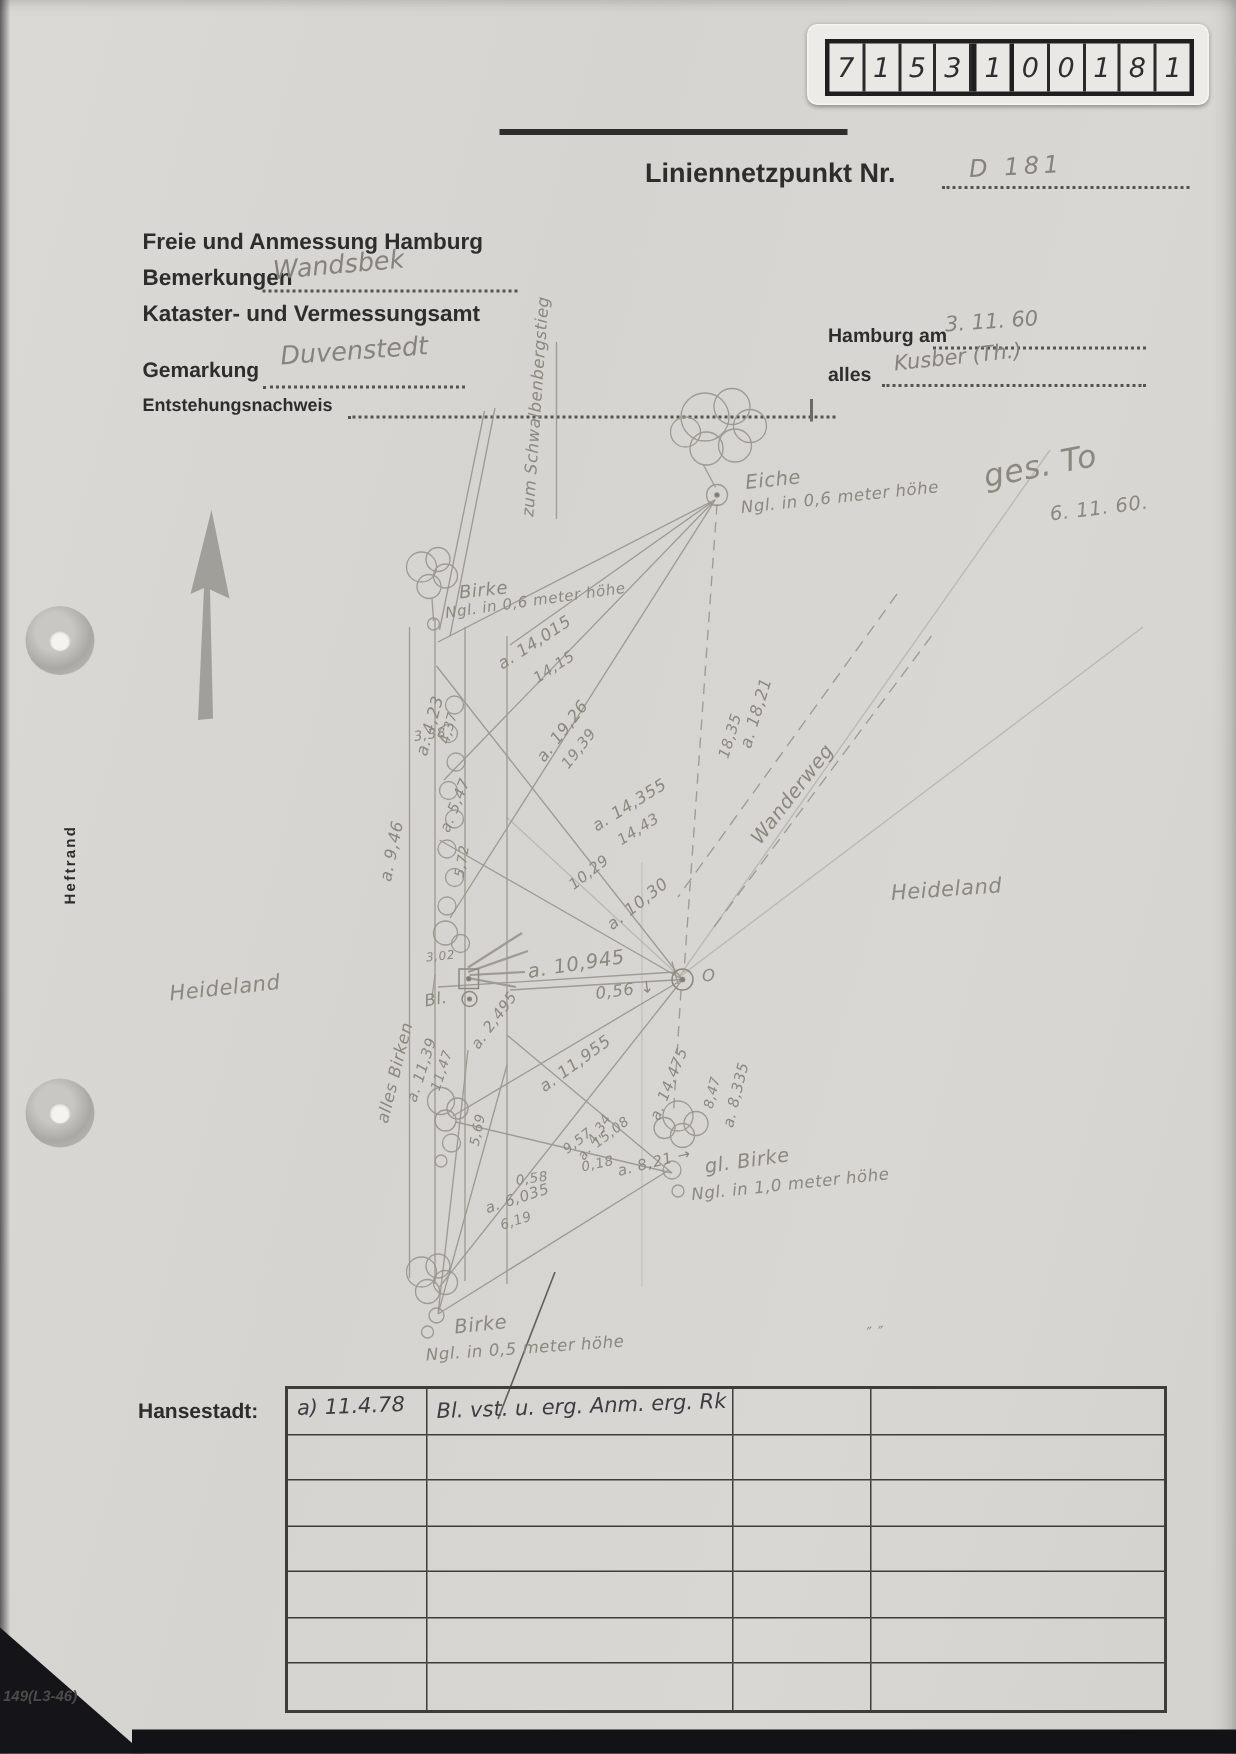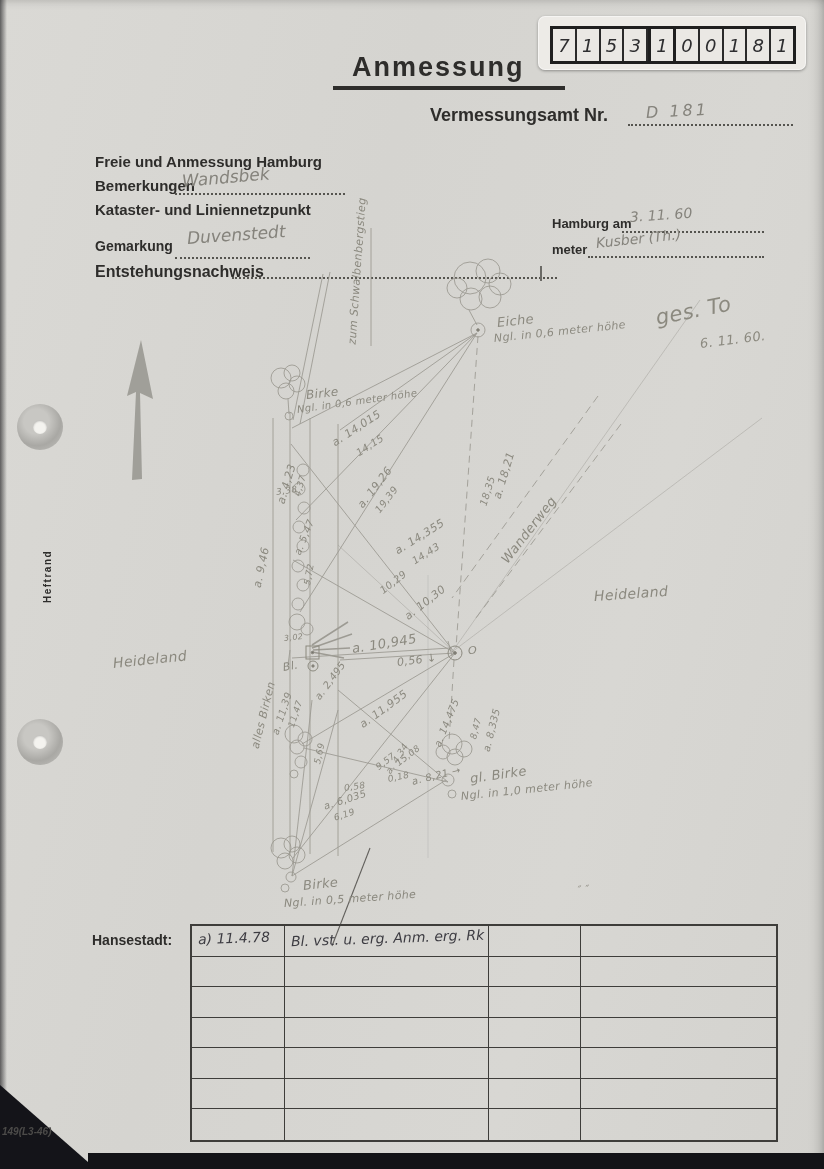--- a/index.html
+++ b/index.html
@@ -68,43 +68,42 @@
       <div class="scell">3</div>
       <div class="scell">1</div>
       <div class="scell">0</div>
       <div class="scell">0</div>
       <div class="scell">1</div>
       <div class="scell">8</div>
       <div class="scell">1</div>
     </div>
   </div>
 
-  <div class="abs print" style="left:352px;top:52px;font-size:27px;letter-spacing:2px;">Anmessung</div>
   <div class="abs" style="left:333px;top:86px;width:232px;height:3.5px;background:#2e2d2b;"></div>
 
-  <div class="abs print" style="left:430px;top:105px;font-size:18px;">Vermessungsamt Nr.</div>
+  <div class="abs print" style="left:430px;top:105px;font-size:18px;">Liniennetzpunkt Nr.</div>
   <div class="abs dots" style="left:628px;top:124px;width:165px;"></div>
   <div class="abs hand" style="left:646px;top:103px;font-size:16px;letter-spacing:3px;transform:rotate(-3deg);">D 181</div>
 
   <div class="abs print" style="left:95px;top:153px;font-size:15px;">Freie und Anmessung Hamburg</div>
   <div class="abs print" style="left:95px;top:177px;font-size:15px;">Bemerkungen</div>
   <div class="abs dots" style="left:175px;top:193px;width:170px;"></div>
   <div class="abs hand" style="left:182px;top:171px;font-size:17px;transform:rotate(-5deg);">Wandsbek</div>
-  <div class="abs print" style="left:95px;top:201px;font-size:15px;">Kataster- und Liniennetzpunkt</div>
+  <div class="abs print" style="left:95px;top:201px;font-size:15px;">Kataster- und Vermessungsamt</div>
   <div class="abs print" style="left:95px;top:238px;font-size:14px;">Gemarkung</div>
   <div class="abs dots" style="left:175px;top:257px;width:135px;"></div>
   <div class="abs hand" style="left:187px;top:228px;font-size:17px;transform:rotate(-4deg);">Duvenstedt</div>
-  <div class="abs print" style="left:95px;top:263px;font-size:16px;">Entstehungsnachweis</div>
+  <div class="abs print" style="left:95px;top:263px;font-size:12px;">Entstehungsnachweis</div>
   <div class="abs dots" style="left:232px;top:277px;width:325px;"></div>
   <div class="abs tick" style="left:540px;top:266px;width:1.5px;height:15px;"></div>
 
   <div class="abs print" style="left:552px;top:216px;font-size:13px;">Hamburg am</div>
   <div class="abs dots" style="left:622px;top:231px;width:142px;"></div>
   <div class="abs hand" style="left:630px;top:209px;font-size:14px;transform:rotate(-4deg);">3. 11. 60</div>
-  <div class="abs print" style="left:552px;top:242px;font-size:13px;">meter</div>
+  <div class="abs print" style="left:552px;top:242px;font-size:13px;">alles</div>
   <div class="abs dots" style="left:588px;top:256px;width:176px;"></div>
   <div class="abs hand" style="left:596px;top:235px;font-size:14px;transform:rotate(-6deg);">Kusber (Th.)</div>
 
   <svg class="sketch-svg" width="824" height="1169" viewBox="0 0 824 1169">
     <g stroke="#97958d" stroke-width="0.9" fill="none" opacity="0.9">
 
       <path d="M273,418 L273,852 M290,412 L290,856 M310,418 L310,854 M338,424 L338,856"></path>
       <path d="M330,272 L300,424 M323,274 L293,420 M371,228 L371,346"></path>
 
       <path stroke-dasharray="7 5" d="M478,336 L456,648 M454,660 L449,742"></path>

